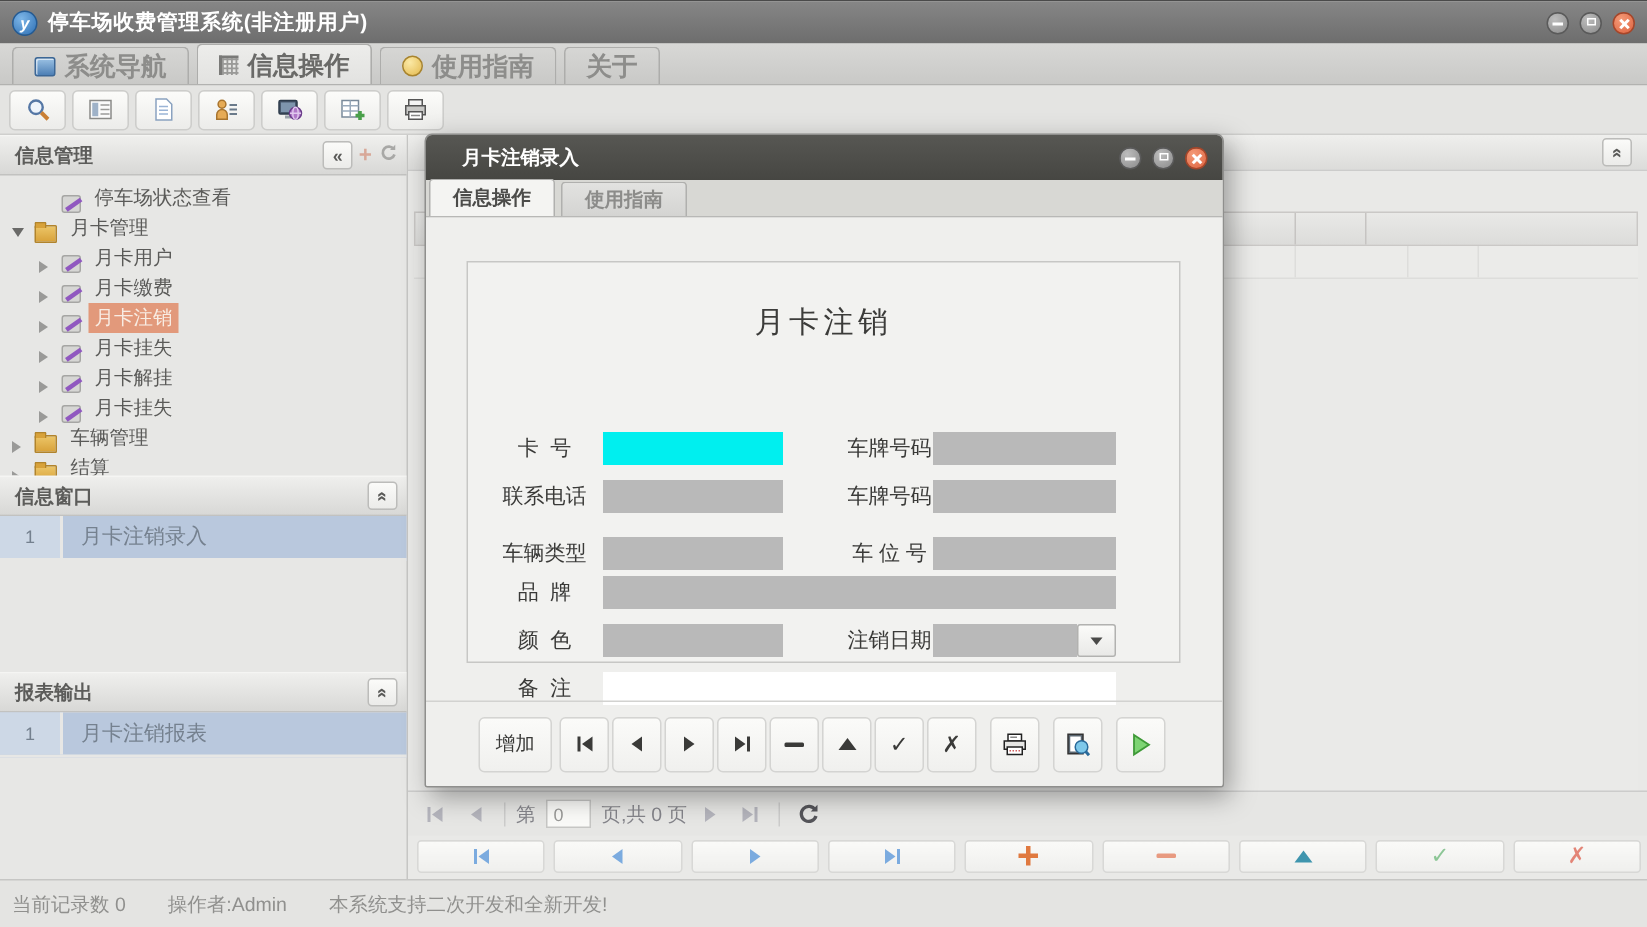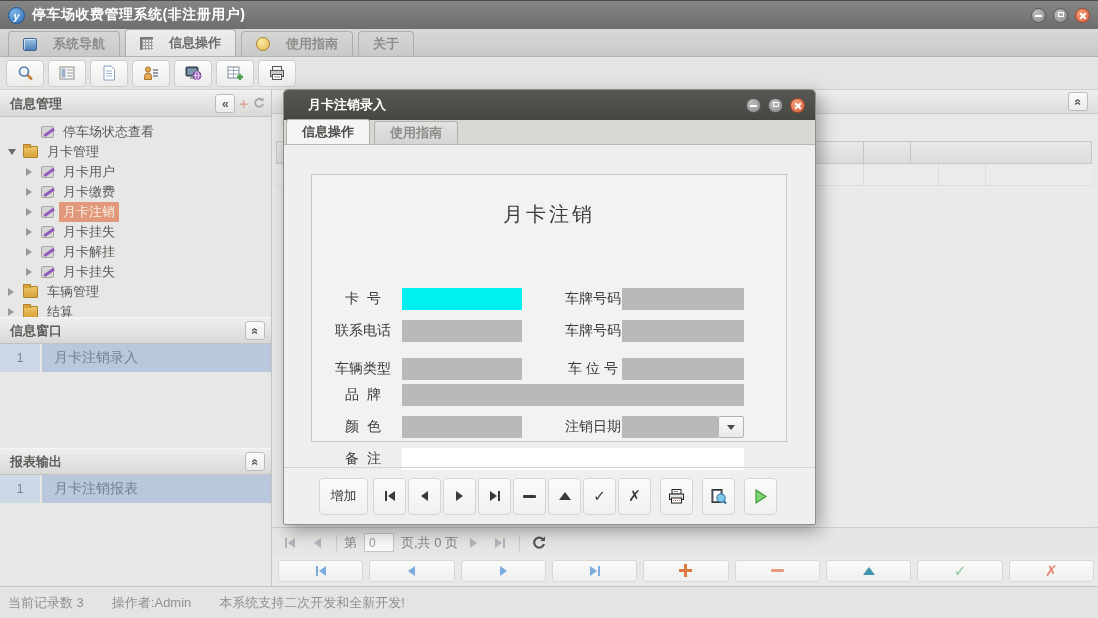--- a/index.html
+++ b/index.html
@@ -18,23 +18,23 @@
     background:radial-gradient(circle at 35% 30%,#bdbdbd,#8b8b8b); cursor:default; }
   .wbtn.close { background:radial-gradient(circle at 35% 30%,#f59a77,#dd6340); border-color:#a5462a; }
   .wbtn .g-min { position:absolute; left:3px; top:6px; width:7px; height:2px; background:#fff; }
   .wbtn .g-max { position:absolute; left:3.5px; top:3.5px; width:6px; height:5px; border:1.5px solid #fff; }
   .wbtn .g-x1,.wbtn .g-x2 { position:absolute; left:3px; top:6px; width:8px; height:2px; background:#fff; }
   .wbtn .g-x1 { transform:rotate(45deg);} .wbtn .g-x2 { transform:rotate(-45deg);}
 
   
   .tabbar { position:absolute; left:0; top:28px; width:1098px; height:28px;
     background:linear-gradient(#d8d8d6,#c9c9c7); border-bottom:1px solid #b2b2b0; display:flex; align-items:flex-end; padding-left:8px; gap:5px; }
-  .tab { height:25px; display:flex; align-items:center; gap:16px; padding:0 14px;
+  .tab { height:25px; display:flex; align-items:center; gap:6px; padding:0 14px;
     background:linear-gradient(#d6d6d4,#c9c9c7); border:1px solid #adadab; border-bottom:none; border-radius:4px 4px 0 0;
-    font-size:13px; font-weight:bold; color:#8d8d8b; }
+    font-size:17px; font-weight:bold; color:#8d8d8b; }
   .tab.active { background:linear-gradient(#ededeb,#e2e2e0); color:#6a6a68; height:27px; }
   .tab-ico { width:14px; height:13px; display:inline-block; }
   .tab-ico.nav-square-icon { background:linear-gradient(#9cc2e4,#4d7fb5); border:1px solid #3c6796; border-radius:2px; box-shadow:inset 1px 1px 0 rgba(255,255,255,.6);}
   .tab-ico.grid-icon { width:13px; height:13px;
     background-image:linear-gradient(#9a9a98 1px,transparent 1px),linear-gradient(90deg,#9a9a98 1px,transparent 1px);
     background-size:3px 3px; border-left:2px solid #7a7a78; border-top:2px solid #7a7a78; }
   .tab-ico.guide-coin-icon { width:14px; height:14px; border-radius:50%; background:radial-gradient(circle at 35% 30%,#fbe9a6,#e3b94e); border:1px solid #a8842e; }
 
   
   .toolbar { position:absolute; left:0; top:56px; width:1098px; height:33px; background:#e4e4e2;
@@ -48,21 +48,21 @@
     display:flex; align-items:center; padding:0 6px 0 10px; font-size:13px; font-weight:bold; color:#5c5c5a; }
   .panel-head .ph-title { flex:1; }
   .sq-btn { width:20px; height:19px; border:1px solid #bcbcba; border-radius:3px; background:linear-gradient(#fbfbf9,#ebebe9);
     display:flex; align-items:center; justify-content:center; font-size:12px; color:#5a5a58; font-weight:bold; }
   .chev-up { display:inline-block; transform:rotate(90deg); font-size:12px; line-height:10px; }
   .mini-ico { font-size:15px; font-weight:bold; margin-left:4px; }
   .mini-plus { color:#d8a898; }
   .mini-refresh { color:#a8a8a6; }
 
   .tree { height:200px; padding-top:5px; overflow:hidden; }
-  .tree-row { height:20px; display:flex; align-items:center; padding-left:calc(8px + var(--indent,0)*18px); font-size:13px; color:#5a5a58; }
+  .tree-row { height:20px; display:flex; align-items:flex-end; padding-left:calc(8px + var(--indent,0)*18px); font-size:13px; color:#5a5a58; }
   .tree-arrow { width:13px; display:flex; justify-content:flex-start; }
   .tree-row.arrow-down .tree-arrow::before { content:""; border:4px solid transparent; border-top:6px solid #6a6a68; margin-top:4px; }
   .tree-row.arrow-right .tree-arrow::before { content:""; border:4px solid transparent; border-left:6px solid #9a9a98; }
   .tree-ico { width:15px; height:12px; margin:0 5px 0 2px; position:relative; }
   .tree-row.kind-folder .tree-ico { background:linear-gradient(#ecc567,#d8a23a); border:1px solid #b1842c; border-radius:1px; }
   .tree-row.kind-folder .tree-ico::before { content:""; position:absolute; left:-1px; top:-3px; width:6px; height:3px; background:#d8a23a; border:1px solid #b1842c; border-bottom:none; border-radius:1px 1px 0 0; }
   .tree-row.kind-leaf .tree-ico { width:13px; height:12px; background:#d6d6d4; border:1px solid #a6a6a4; border-radius:2px; }
   .tree-row.kind-leaf .tree-ico::after { content:""; position:absolute; left:1px; top:4px; width:12px; height:2.5px; background:#9058c0; transform:rotate(-35deg); }
   .tree-label { padding:1px 4px; }
   .tree-row.selected .tree-label { background:#e2997b; color:#f8ece3; }
@@ -427,21 +427,21 @@
       <div class="wide-btn c-green">
           <span class="glyph-check"></span>
         </div>
       <div class="wide-btn c-red">
           <span class="glyph-cross"></span>
         </div>
     </div>
   </div>
 
   <div class="statusbar">
-    <span>当前记录数 3</span>
+    <span>当前记录数 0</span>
     <span>操作者:Admin</span>
     <span>本系统支持二次开发和全新开发!</span>
   </div>
 
   <div class="dialog">
     <div class="dlg-title">
       <span class="dtitle">月卡注销录入</span>
       <span class="winbtns">
         <span class="wbtn">
             <span class="g-min"></span>

